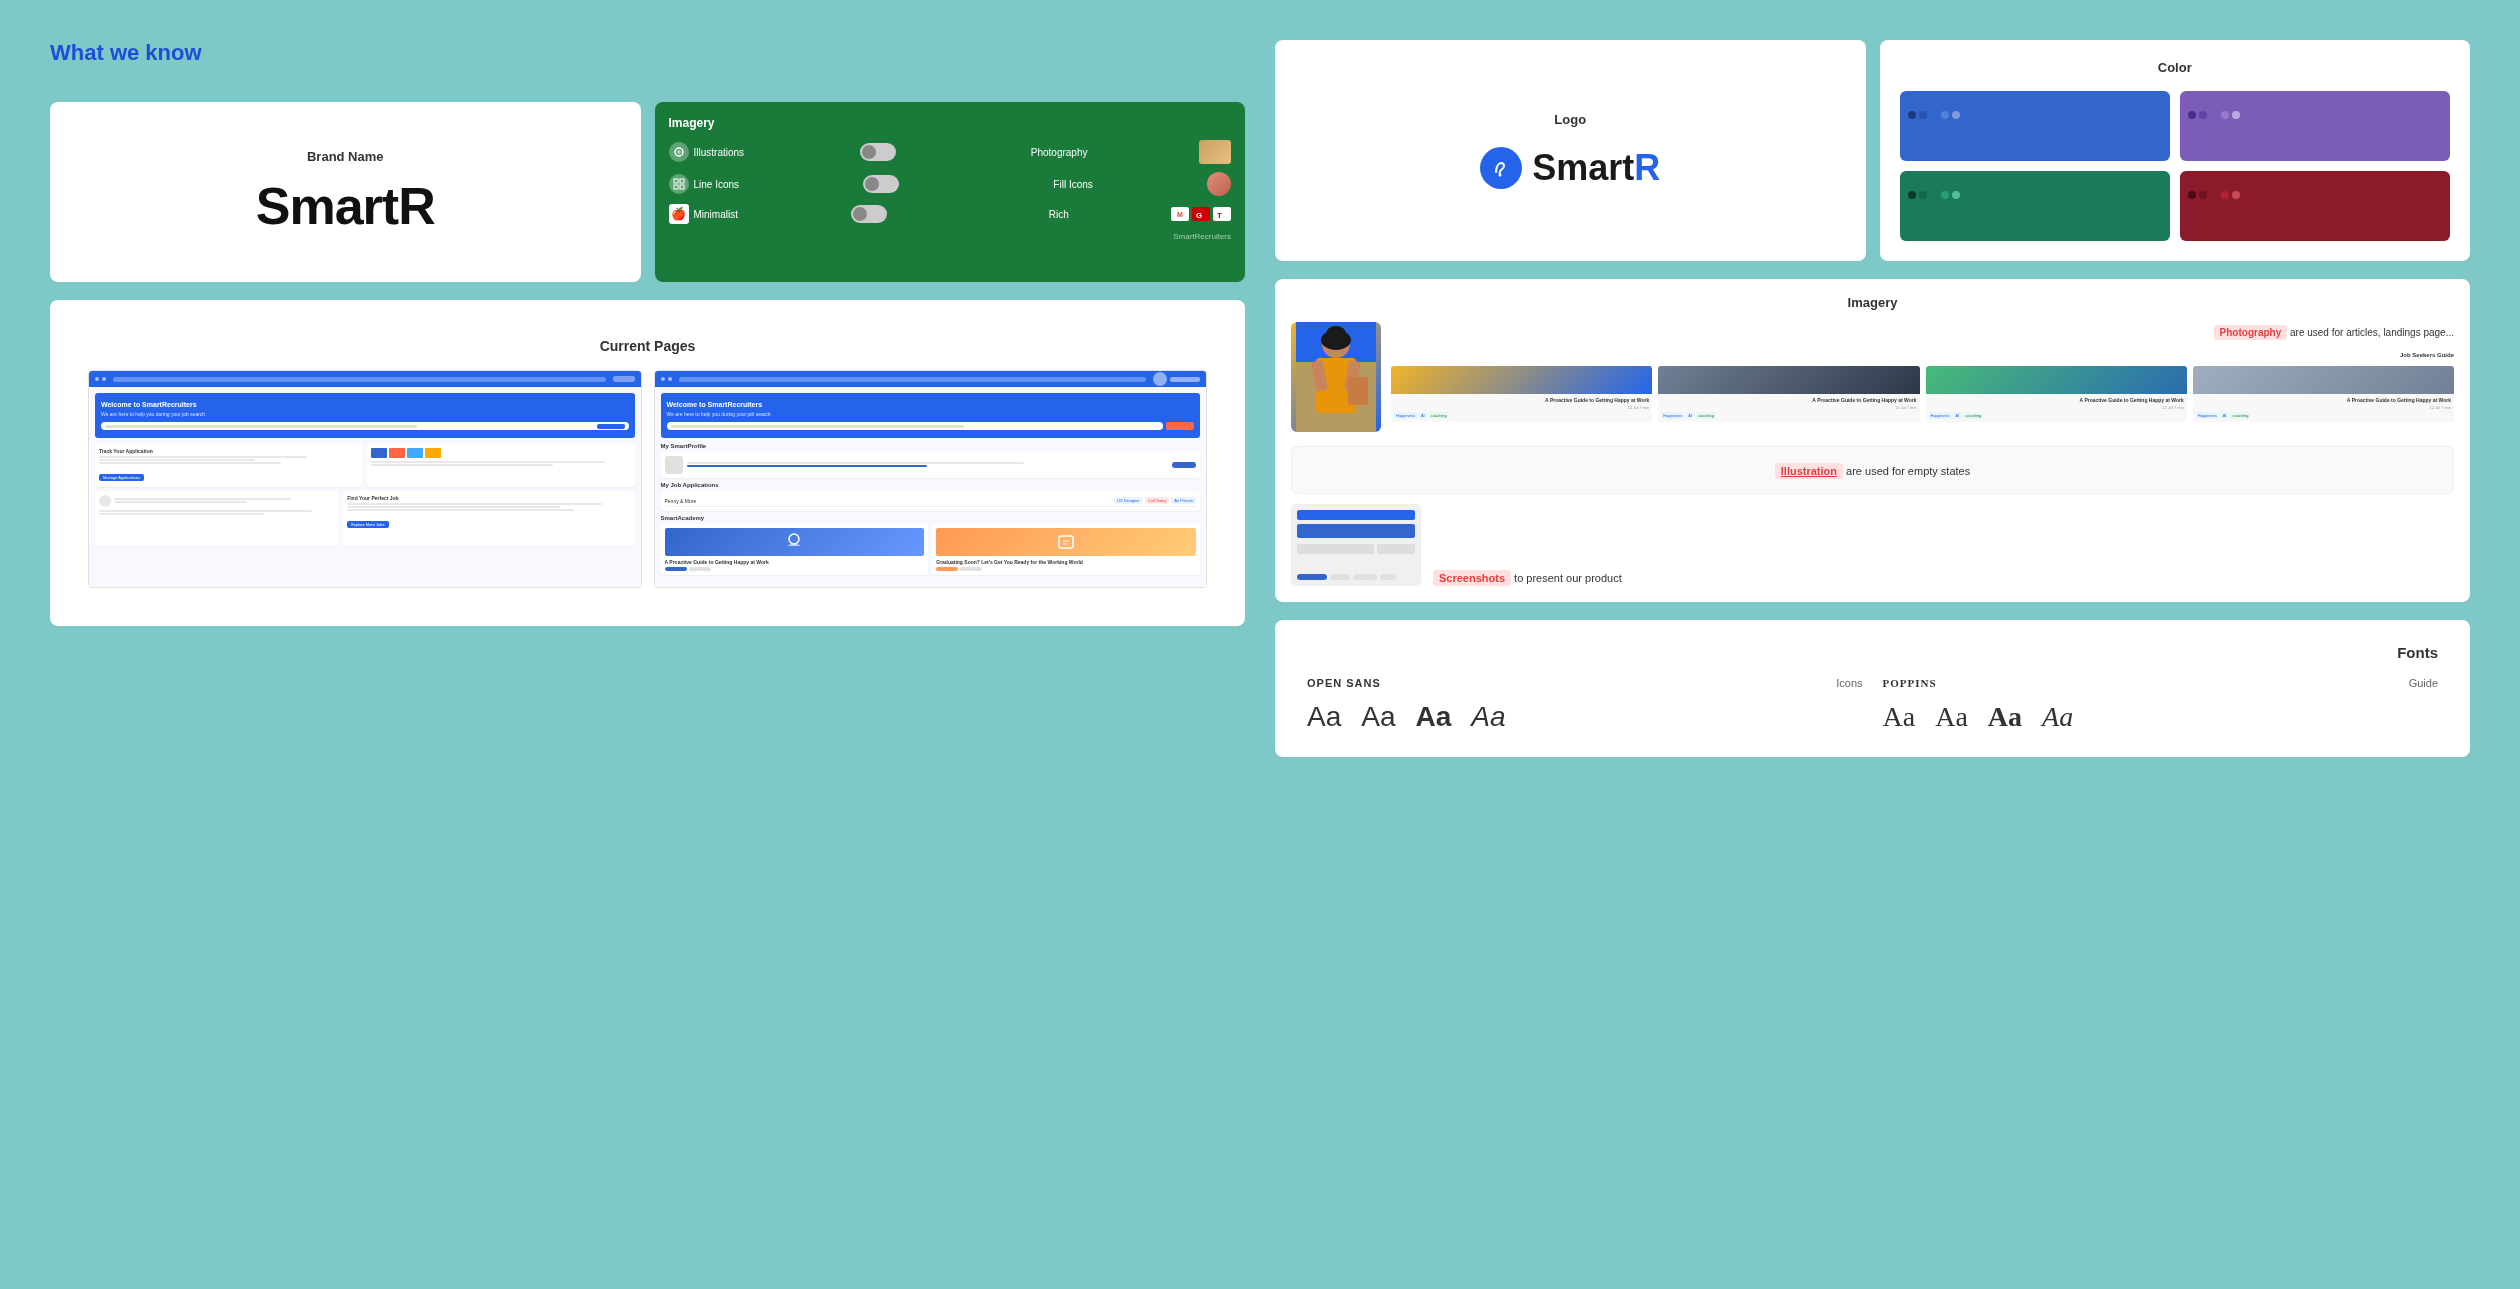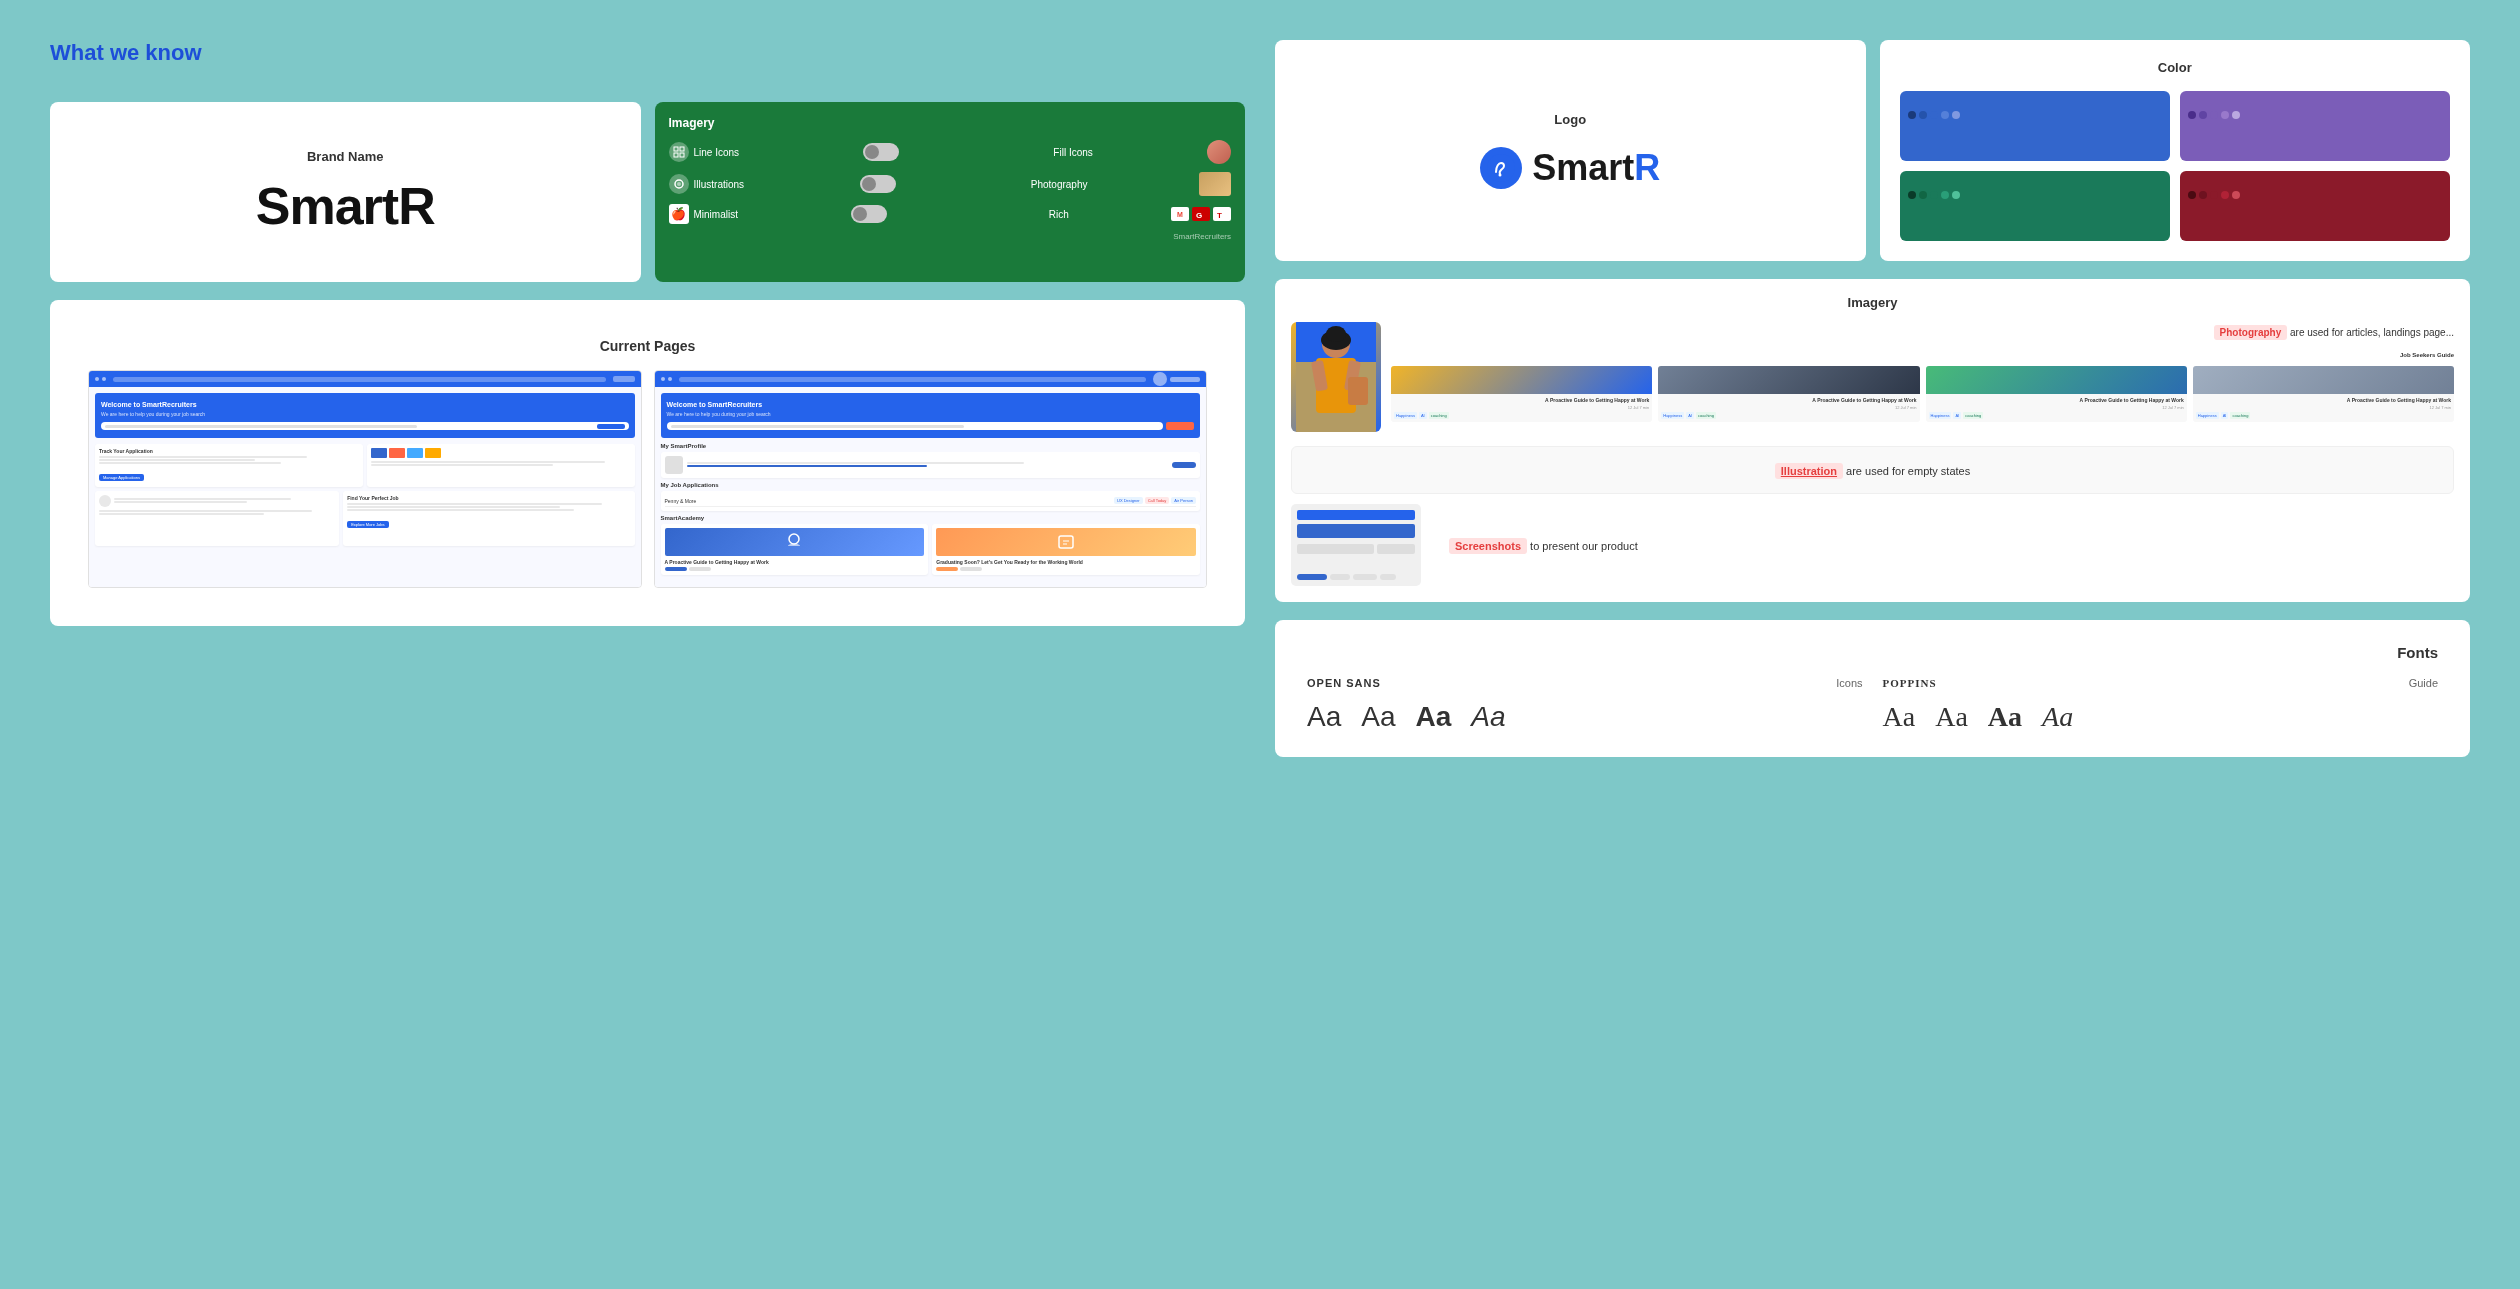--- a/index.html
+++ b/index.html
@@ -483,22 +483,22 @@
       text-decoration: underline;
     }
     .illustration-text {
       font-size: 11px;
       color: #333;
     }
 
     
     .screenshots-section {
       display: flex;
-      gap: 28px;
-      align-items: center;
+      gap: 12px;
+      align-items: flex-end;
     }
     .screenshot-preview {
       flex-shrink: 0;
       width: 130px;
       background: #f0f0f0;
       border-radius: 5px;
       padding: 6px;
     }
     .screenshot-preview-header {
       background: #2563eb;
@@ -604,59 +604,59 @@
 
     <div class="top-row">
 
       <div class="card brand-name-card">
         <div class="brand-name-label">Brand Name</div>
         <div class="brand-name-logo">SmartR</div>
       </div>
 
       <div class="card imagery-card-left">
         <div class="imagery-title">Imagery</div>
+
+        <div class="imagery-row">
+          <div class="imagery-label">
+            <div class="icon-circle">
+              <svg width="12" height="12" viewBox="0 0 12 12">
+                  <circle cx="6" cy="6" r="4" fill="none" stroke="#fff" stroke-width="1.5"></circle>
+                  <circle cx="6" cy="6" r="2" fill="#fff" opacity="0.5"></circle>
+                </svg>
+            </div>
+            <span>Illustrations</span>
+          </div>
+          <div class="toggle-container">
+            <div class="toggle"></div>
+          </div>
+          <div class="imagery-label" style="justify-content: flex-end">
+            <span>Photography</span>
+          </div>
+          <div class="photo-thumb" style="background: linear-gradient(135deg, #c8a060, #e8c080);"></div>
+        </div>
 
         <div class="imagery-row">
           <div class="imagery-label">
             <div class="icon-circle">
               <svg width="12" height="12" viewBox="0 0 12 12">
                   <rect x="1" y="1" width="4" height="4" fill="none" stroke="#fff" stroke-width="1"></rect>
                   <rect x="7" y="1" width="4" height="4" fill="none" stroke="#fff" stroke-width="1"></rect>
                   <rect x="1" y="7" width="4" height="4" fill="none" stroke="#fff" stroke-width="1"></rect>
                   <rect x="7" y="7" width="4" height="4" fill="none" stroke="#fff" stroke-width="1"></rect>
                 </svg>
             </div>
             <span>Line Icons</span>
           </div>
           <div class="toggle-container">
             <div class="toggle"></div>
           </div>
           <div class="imagery-label" style="justify-content: flex-end">
             <span>Fill Icons</span>
           </div>
           <div class="photo-thumb" style="background: linear-gradient(135deg, #e0907a, #c06050); border-radius: 50%; width: 24px; height: 24px;"></div>
-        </div>
-
-        <div class="imagery-row">
-          <div class="imagery-label">
-            <div class="icon-circle">
-              <svg width="12" height="12" viewBox="0 0 12 12">
-                  <circle cx="6" cy="6" r="4" fill="none" stroke="#fff" stroke-width="1.5"></circle>
-                  <circle cx="6" cy="6" r="2" fill="#fff" opacity="0.5"></circle>
-                </svg>
-            </div>
-            <span>Illustrations</span>
-          </div>
-          <div class="toggle-container">
-            <div class="toggle"></div>
-          </div>
-          <div class="imagery-label" style="justify-content: flex-end">
-            <span>Photography</span>
-          </div>
-          <div class="photo-thumb" style="background: linear-gradient(135deg, #c8a060, #e8c080);"></div>
         </div>
 
         <div class="imagery-row">
           <div class="imagery-label">
             <div class="icon-square">
               <span class="apple-icon">🍎</span>
             </div>
             <span>Minimalist</span>
           </div>
           <div class="toggle-container">

